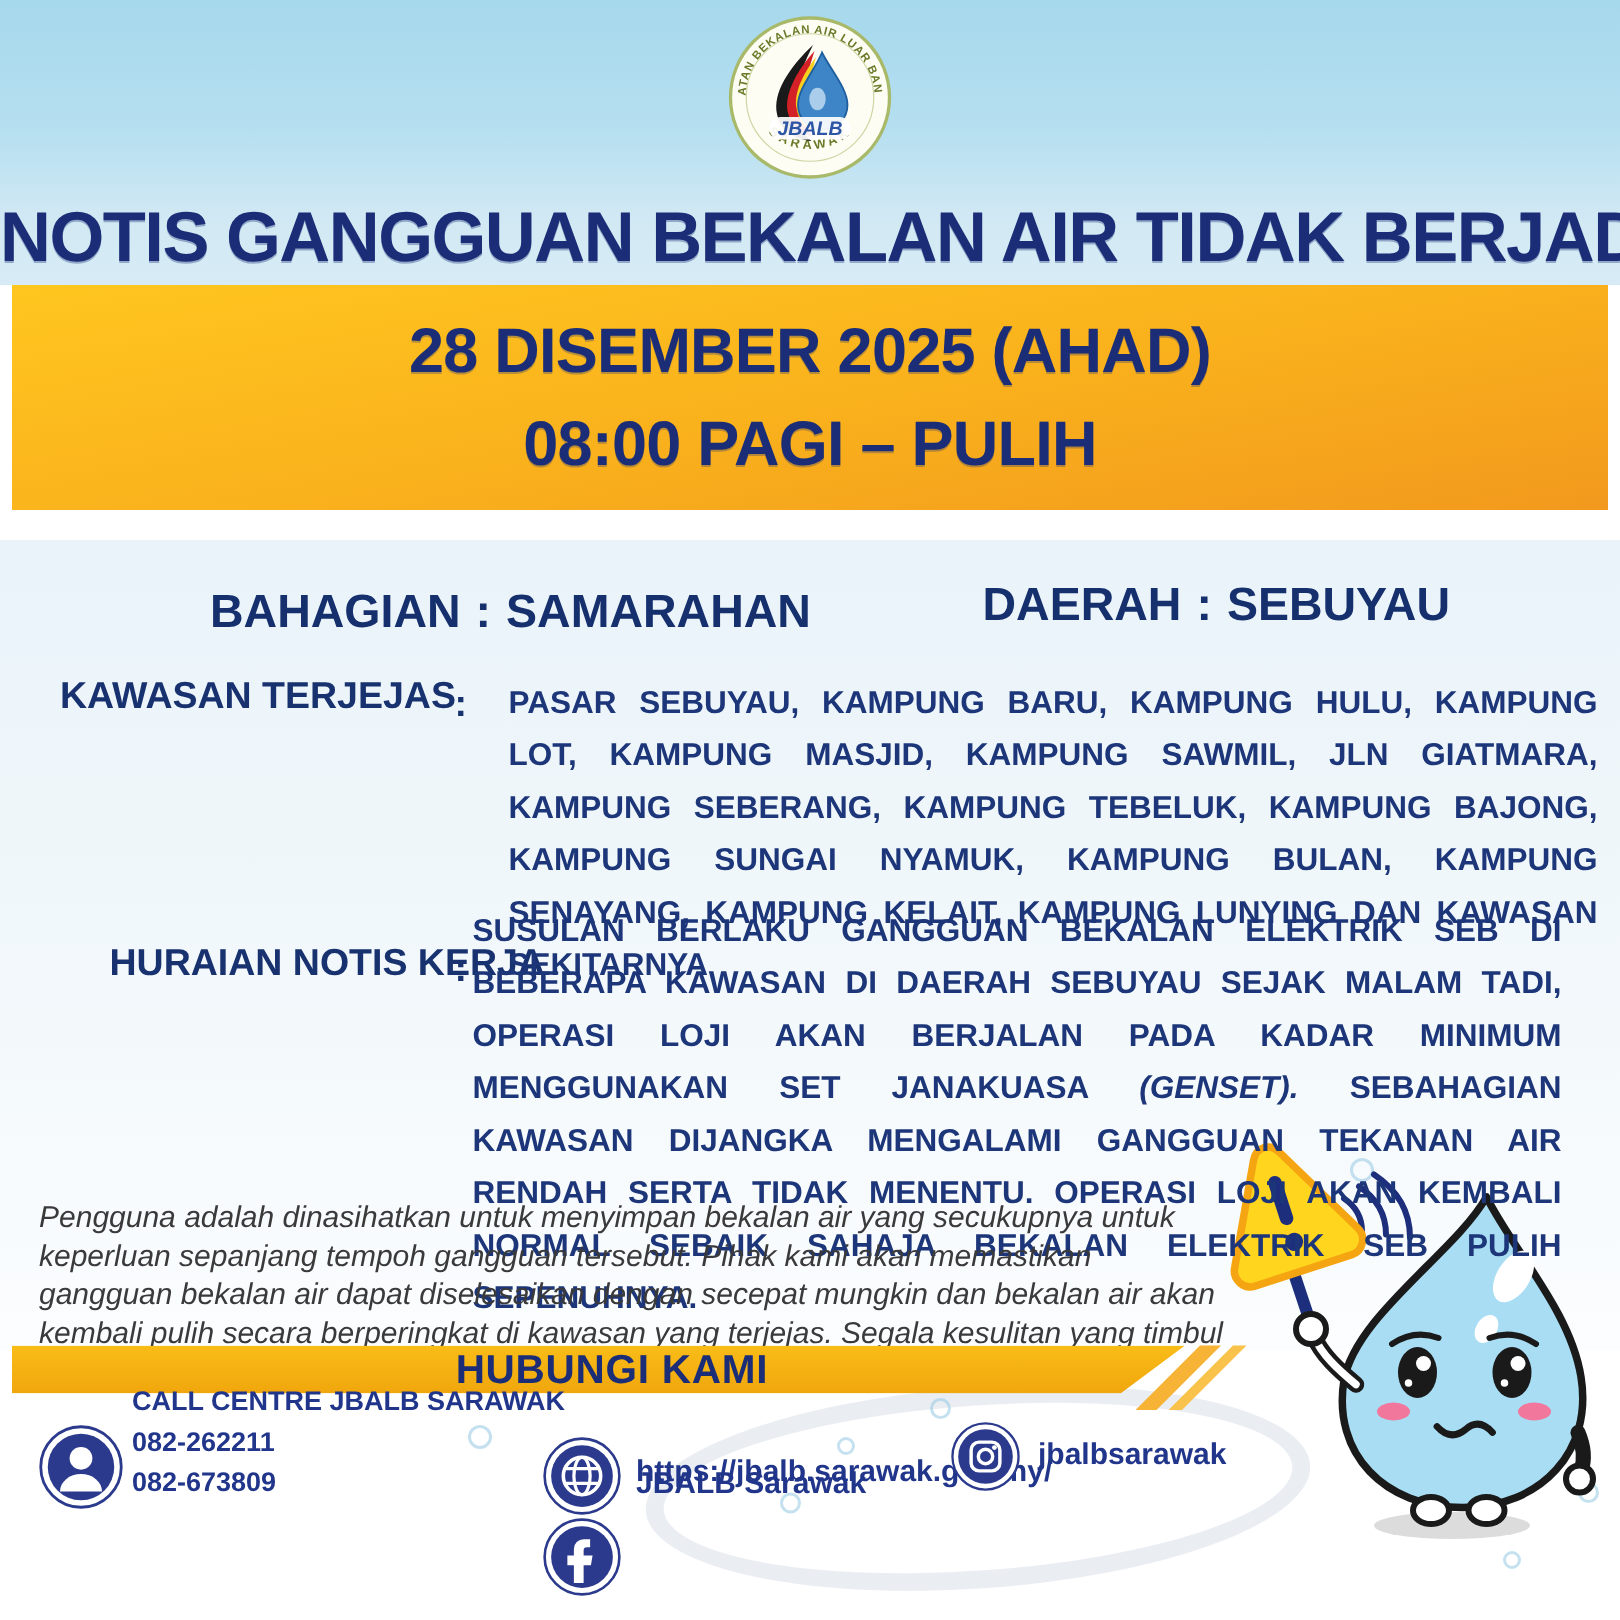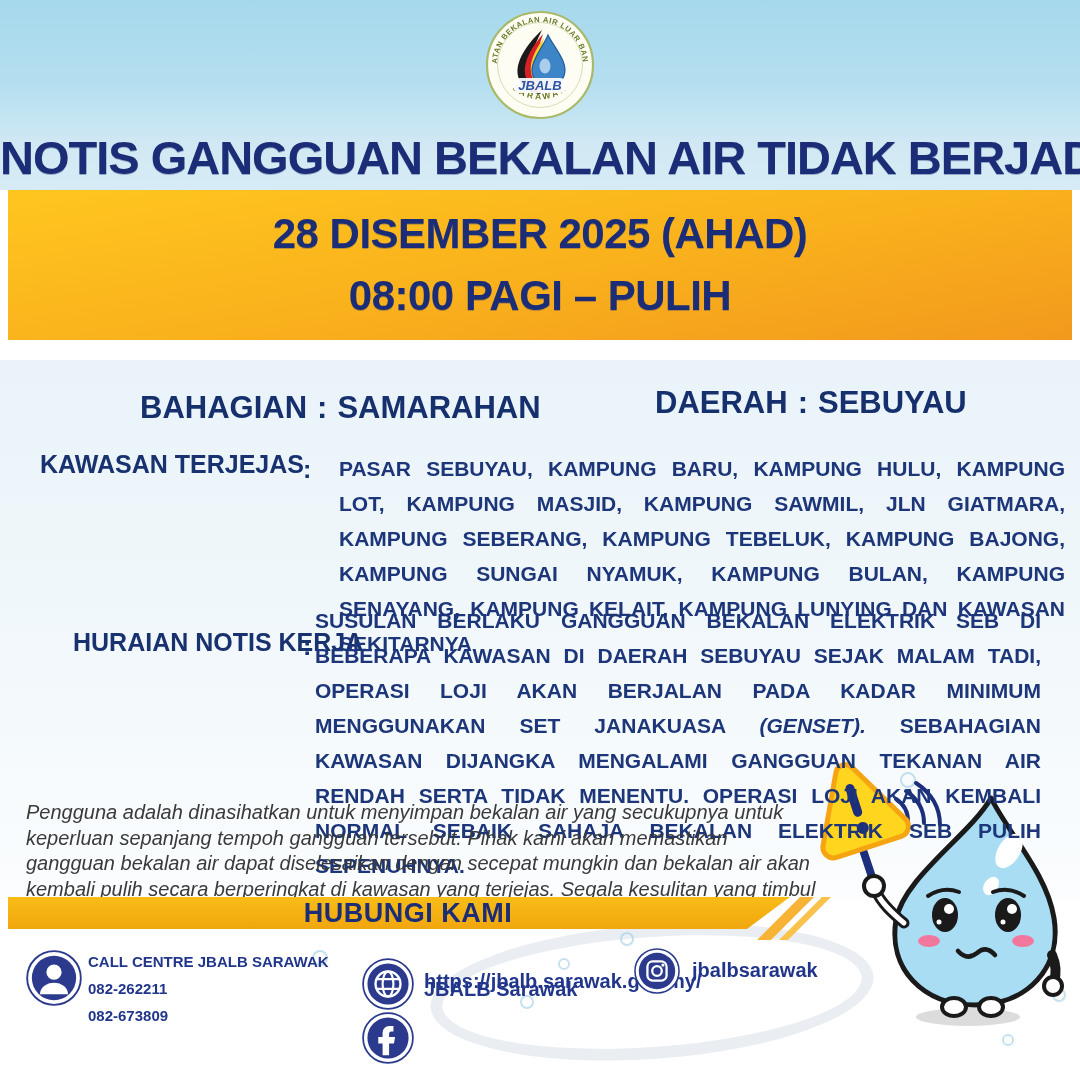--- a/index.html
+++ b/index.html
@@ -60,21 +60,21 @@
     clip-path:polygon(0 0,782px 0,739px 100%,0 100%);
     display:flex;align-items:flex-end;justify-content:center;z-index:3;}
   .contact-band .heading{font-size:27px;font-weight:bold;color:#1b2d76;letter-spacing:0.5px;}
   .stripe{position:absolute;top:897px;height:43px;transform:skewX(-45deg);
     transform-origin:top left;z-index:3;}
   .stripe1{left:800px;width:14px;background:#f6b335;}
   .stripe2{left:822px;width:9px;background:#f9c24a;}
   
   .contact-icon{position:absolute;z-index:3;}
   .contact-text{position:absolute;font-weight:bold;color:#21368b;z-index:3;white-space:nowrap;}
-  #call-lines{left:88px;top:948px;font-size:15px;line-height:27px;}
+  #call-lines{left:88px;top:921px;font-size:18px;line-height:27px;}
   #url-text{left:424px;top:970px;font-size:20px;}
   #fb-text{left:424px;top:978px;font-size:20px;}
   #ig-text{left:692px;top:959px;font-size:20px;}
   .mascot-svg{position:absolute;left:808px;top:755px;width:272px;height:325px;z-index:1;}
 </style>
 </head>
 <body>
 
 <div class="poster">
 

